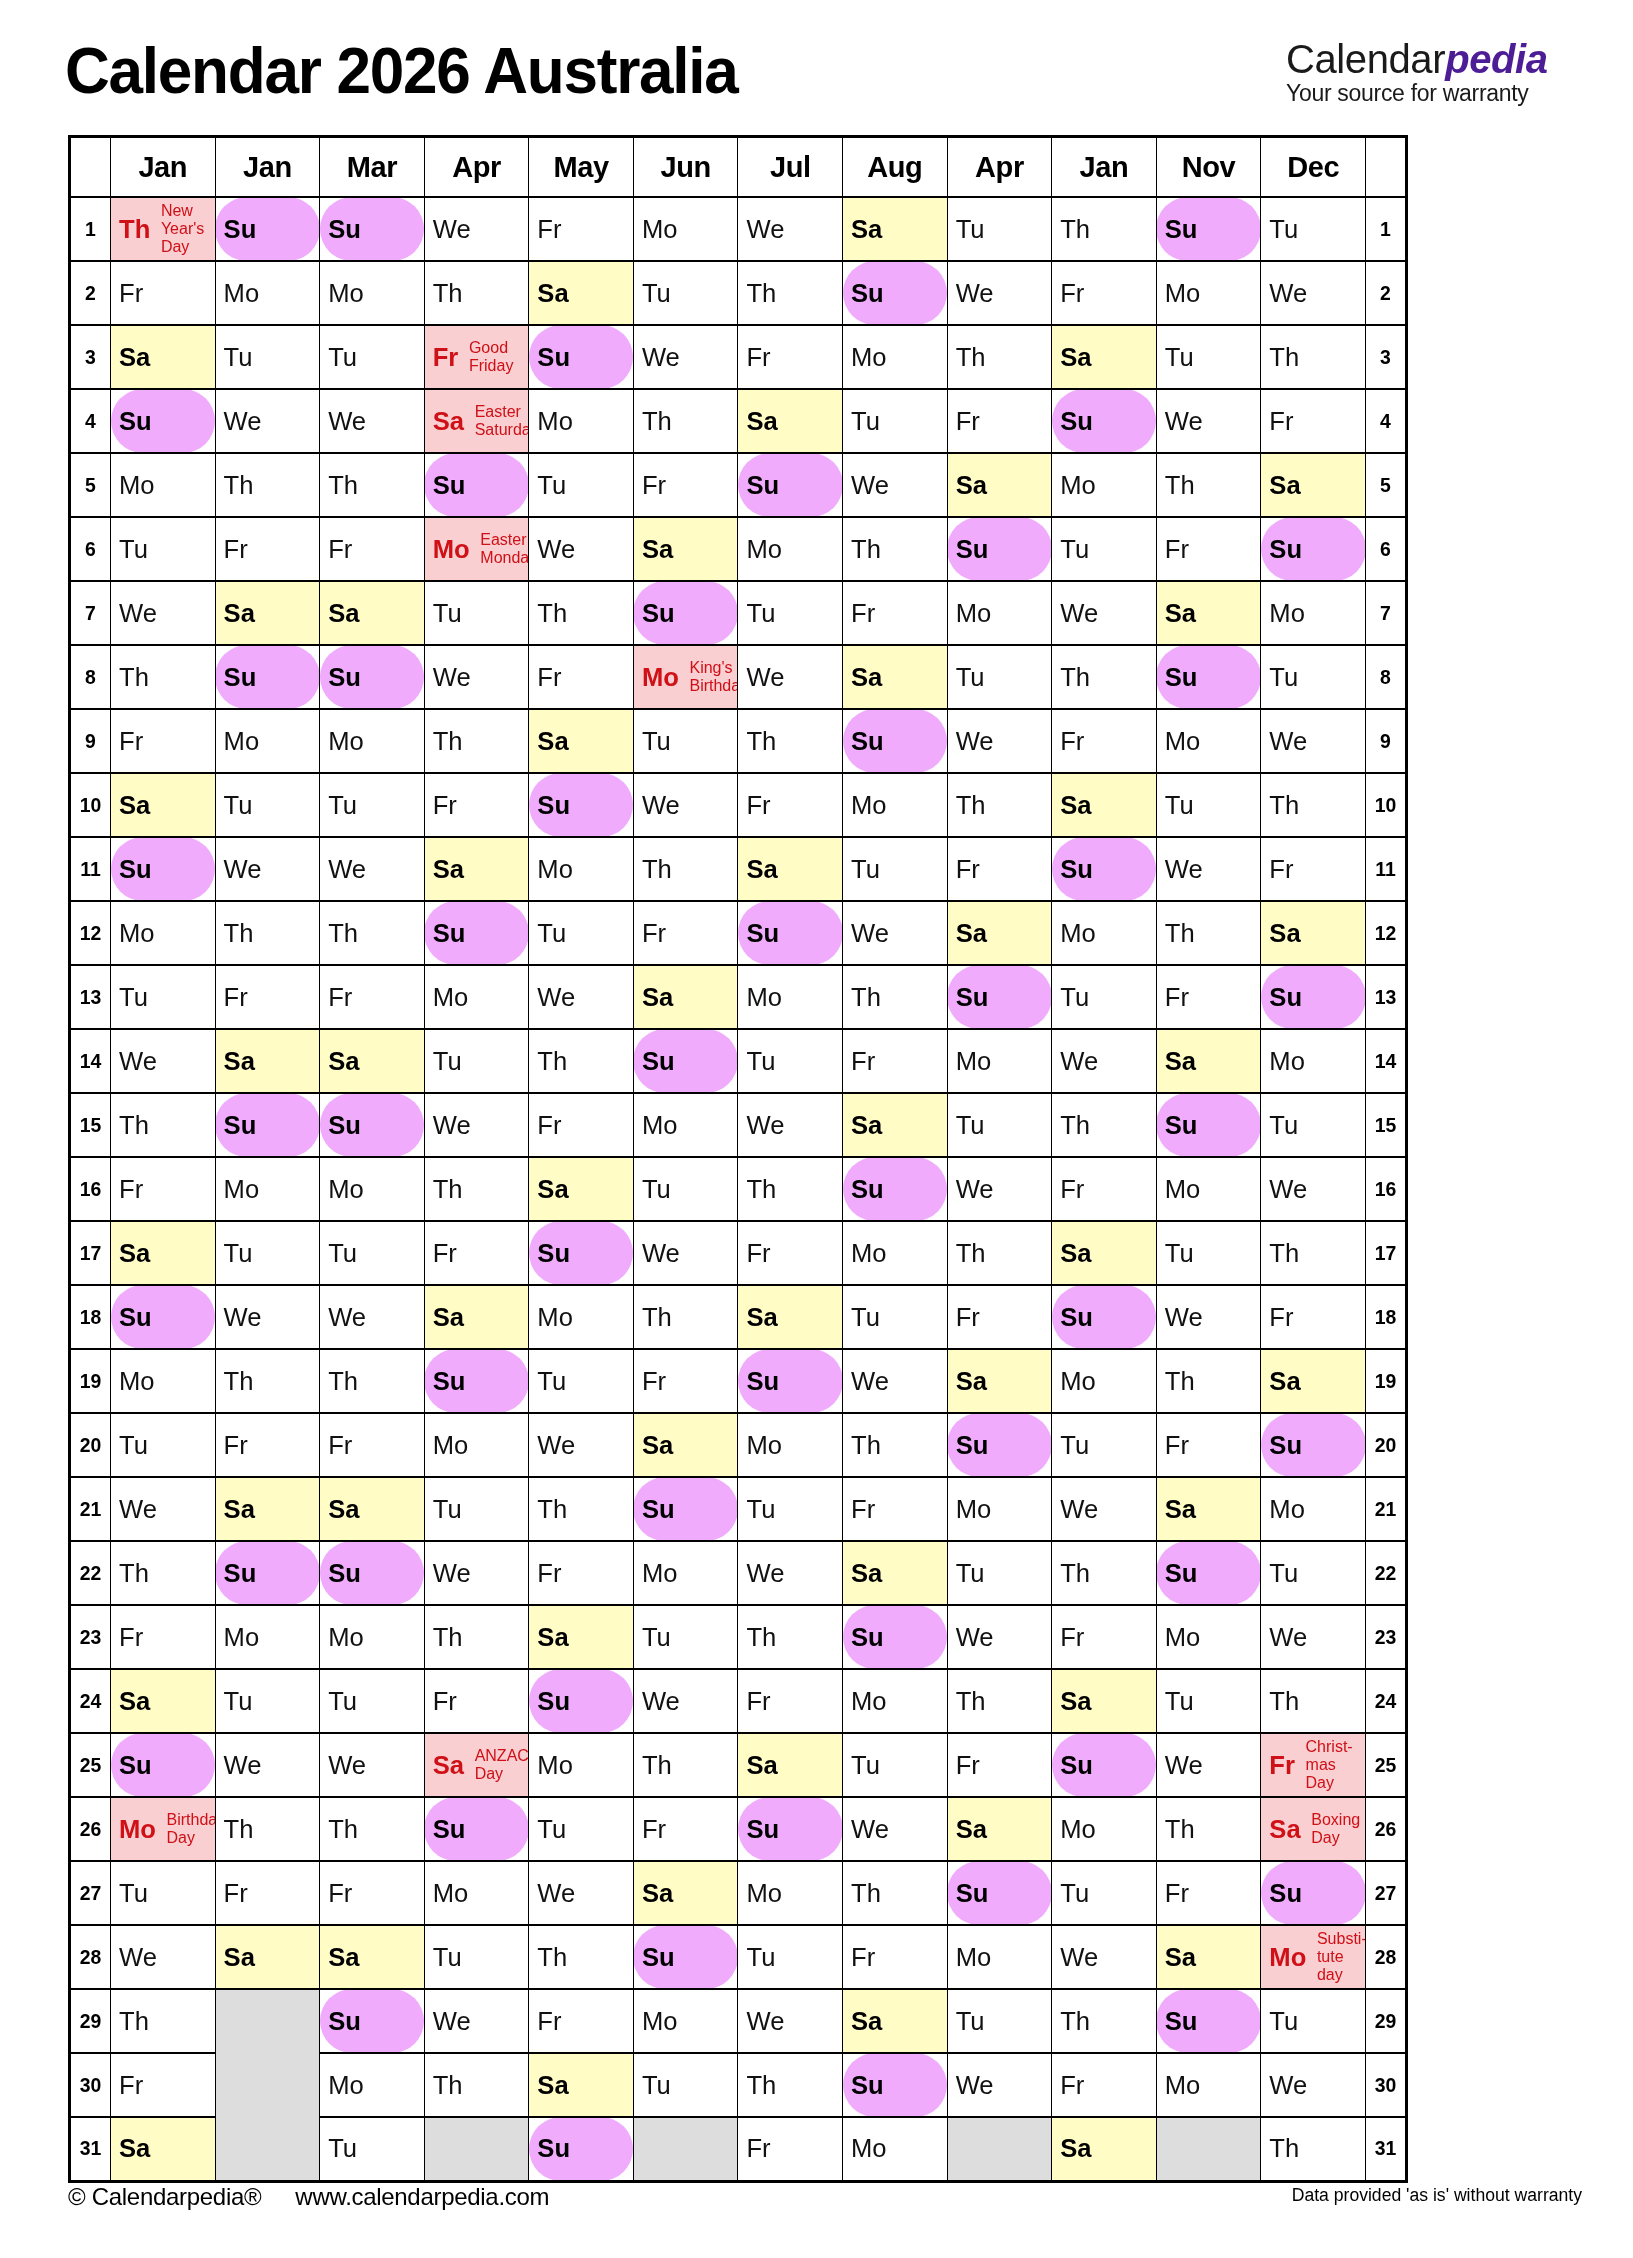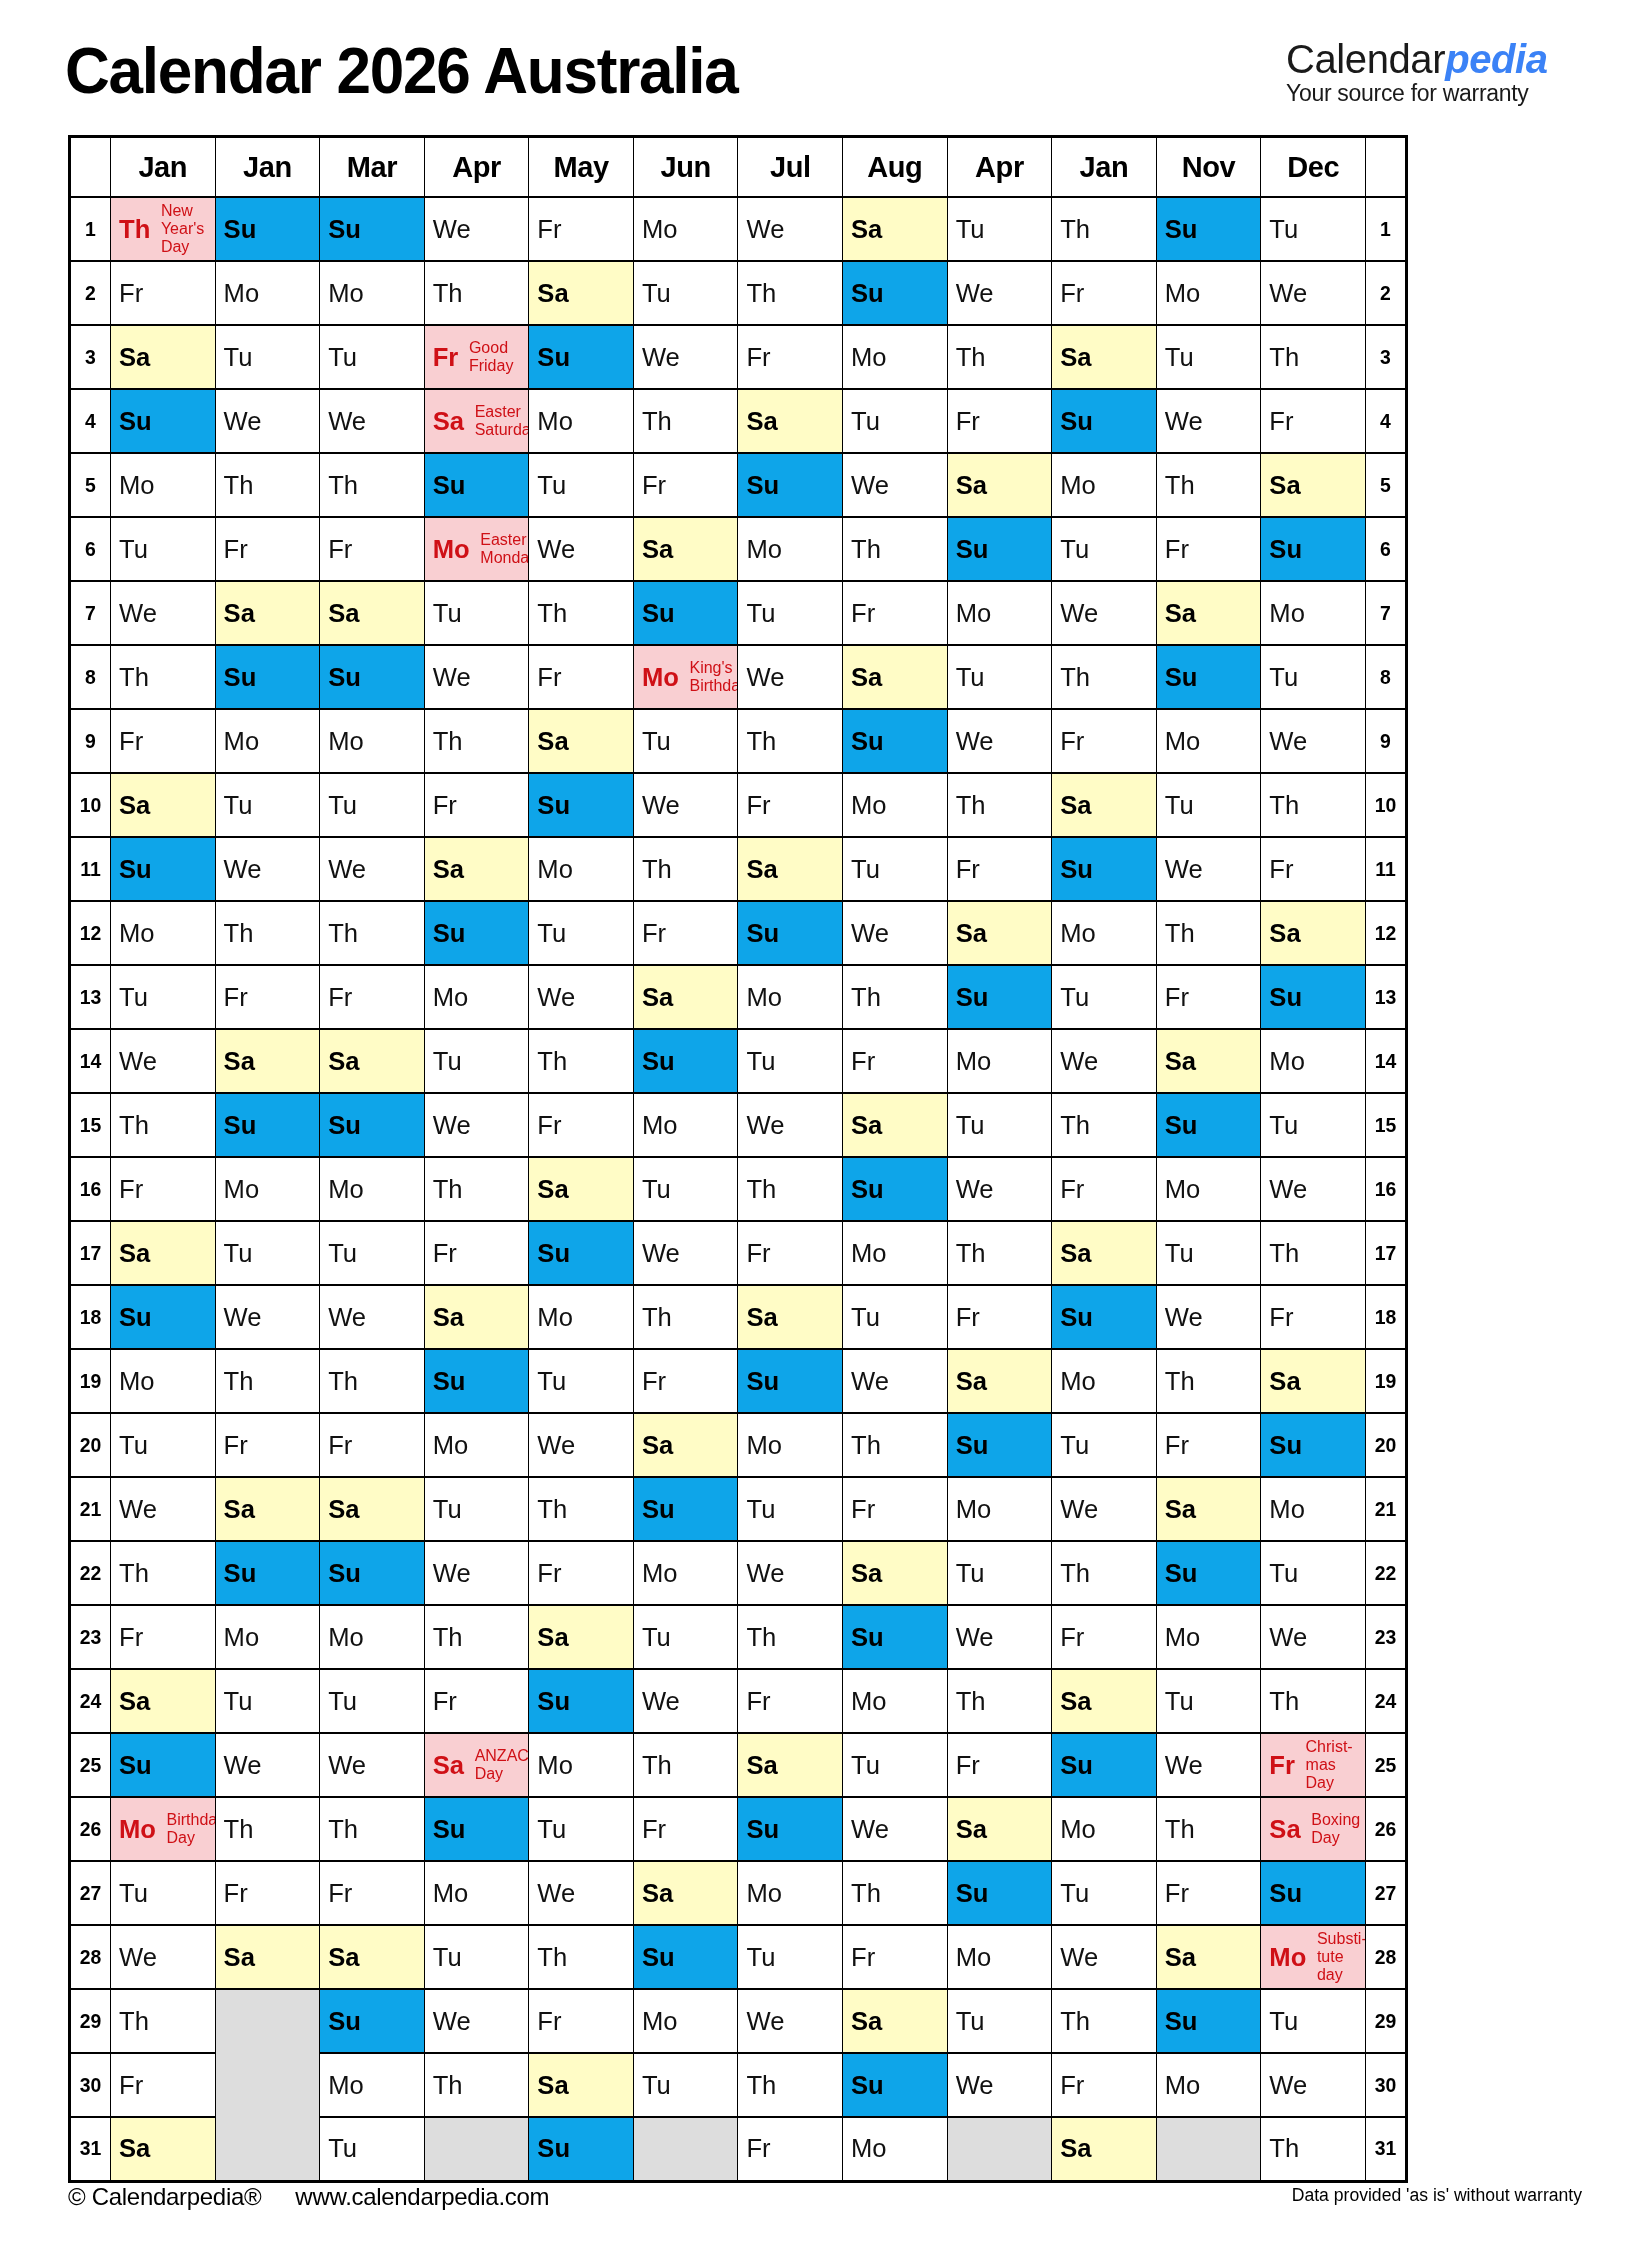--- a/index.html
+++ b/index.html
@@ -64,25 +64,25 @@
     font-size: 24px; letter-spacing: -0.3px;
   }
   .footer-left .site { margin-left: 34px; }
   .footer-right {
     position: absolute; right: 52px; top: 2185px;
     font-size: 17.6px;
   }
 </style>
 <style>
   td.sat{background:#FFFCC6;}
-  td.sun{background:#0ea5e9;}
+  td.sun{background:#f0abfc;border-radius:32px;}
   td.hol{background:#F9CFD2;}
   td.hol .wd,.hname{color:#CF1016;}
   td.empty{background:#DDDDDD;}
-  .logo .pedia{color:#3b82f6;}
+  .logo .pedia{color:#4c1d95;}
 </style></head>
 <body>
 
 <div class="page-title">Calendar 2026 Australia</div>
 
 <div class="logo">
   <div class="brand"><span>Calendar</span><span class="pedia">pedia</span></div>
   <div class="tagline">Your source for warranty</div>
 </div>
 

